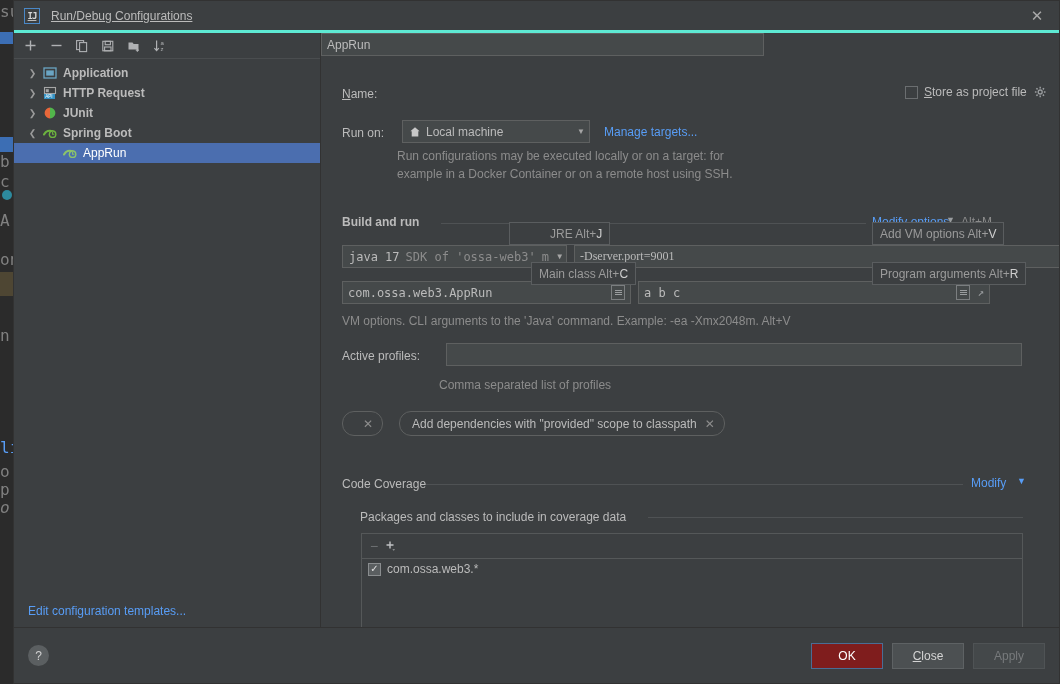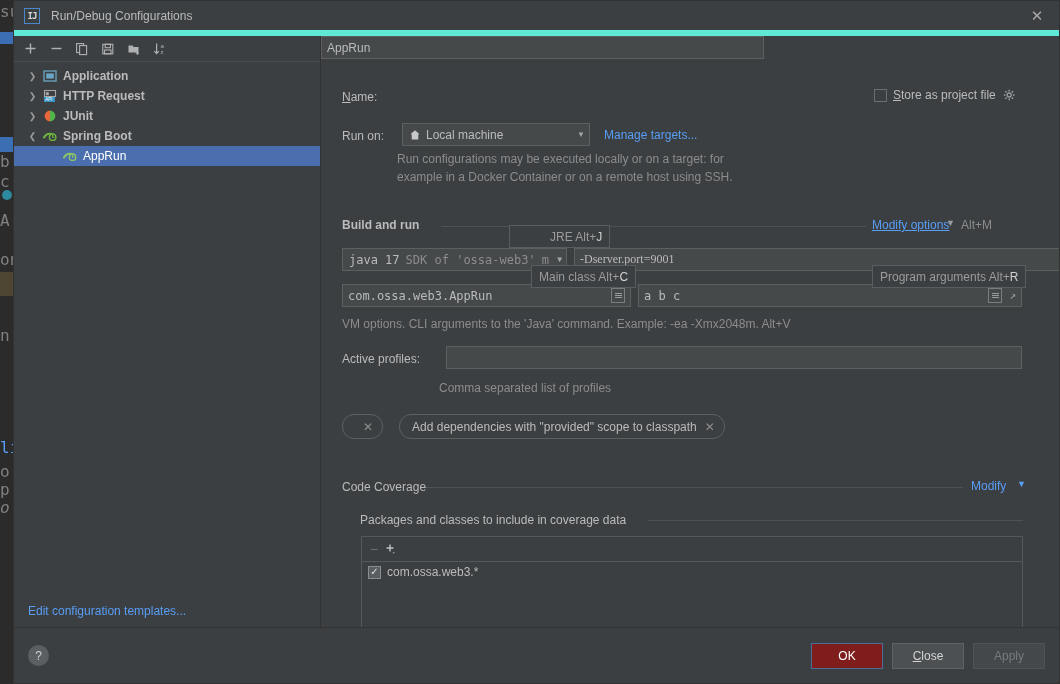--- a/index.html
+++ b/index.html
@@ -44,22 +44,23 @@
     width: 1047px; height: 684px;
     background: #3c3f41;
     border: 1px solid #323232;
     box-sizing: border-box;
     display: flex; flex-direction: column;
   }
   .titlebar {
     height: 29px; min-height: 29px;
     background: #3c3f41;
     display: flex; align-items: center;
-    border-bottom: 6px solid #5eead4;
+    border-bottom: 3px solid #5eead4;
     position: relative;
+    text-decoration: underline;
   }
   .ij-logo {
     width: 16px; height: 16px; margin-left: 10px;
     border: 1.5px solid #4a88c7; box-sizing: border-box;
     display: flex; align-items: center; justify-content: center;
     font-family: "DejaVu Sans Mono", monospace; font-size: 9px;
     color: #d6d6d6; font-weight: bold; letter-spacing: -1px;
     background: #3c3f41;
   }
   .title-text { margin-left: 11px; font-size: 12px; color: #bbbbbb; }
@@ -358,21 +359,21 @@
         <span class="link">Edit configuration templates...</span>
       </div>
     </div>
 
     <div class="right-panel">
       <div class="rp-inner">
 
         <span class="lbl" style="position:absolute;left:21px;top:54px;"><span class="u">N</span><span></span>ame:</span>
         <div class="field" style="left:81px;top:47px;width:443px;">AppRun</div>
 
-        <div class="row" style="left:553px;top:52px;">
+        <div class="row" style="left:584px;top:52px;">
           <span class="checkbox"></span>
           <span class="lbl"><span class="u">S</span>tore as project file</span>
           <span style="margin-left:7px;display:inline-flex;">
             <svg width="13" height="13" viewBox="0 0 13 13">
               <circle cx="6.2" cy="6" r="2" fill="none" stroke="#9a9d9f" stroke-width="1.3"></circle>
               <g stroke="#9a9d9f" stroke-width="1.5">
                   <path d="M6.2 0.8v1.6M6.2 9.6v1.6M0.9 6h1.6M9.9 6h1.6M2.4 2.2l1.2 1.2M8.8 8.6l1.2 1.2M10 2.2L8.8 3.4M3.6 8.6L2.4 9.8"></path>
                 </g>
             </svg>
           </span>
@@ -421,37 +422,41 @@
           <span>com.ossa.web3.AppRun</span>
           <span style="margin-left:auto;display:flex;align-items:center;">
             <span class="fieldicon">
                 <i></i>
                 <i></i>
                 <i></i>
               </span>
           </span>
         </div>
 
-        <div class="field mono" style="position:absolute;left:317px;top:248px;width:384px;font-family:'DejaVu Sans Mono',monospace;">
+        <div class="field mono" style="position:absolute;left:317px;top:248px;width:352px;font-family:'DejaVu Sans Mono',monospace;">
           <span>a b c</span>
           <span style="margin-left:auto;display:flex;align-items:center;">
             <span class="fieldicon">
                 <i></i>
                 <i></i>
                 <i></i>
               </span>
             <span class="expandicon">↗</span>
           </span>
         </div>
 
         <span class="hint" style="position:absolute;left:21px;top:281px;">VM options. CLI arguments to the 'Java' command. Example: -ea -Xmx2048m. Alt+V</span>
 
         <div class="hintpop" style="left:188px;top:189px;padding-left:40px;">
           <span>JRE Alt+</span>
             <b>J</b>
+        </div>
+        <div class="hintpop" style="left:551px;top:189px;">
+          <span>Add VM options Alt+</span>
+            <b>V</b>
         </div>
         <div class="hintpop" style="left:210px;top:229px;">
           <span>Main class Alt+</span>
             <b>C</b>
         </div>
         <div class="hintpop" style="left:551px;top:229px;">
           <span>Program arguments Alt+</span>
             <b>R</b>
         </div>
 

